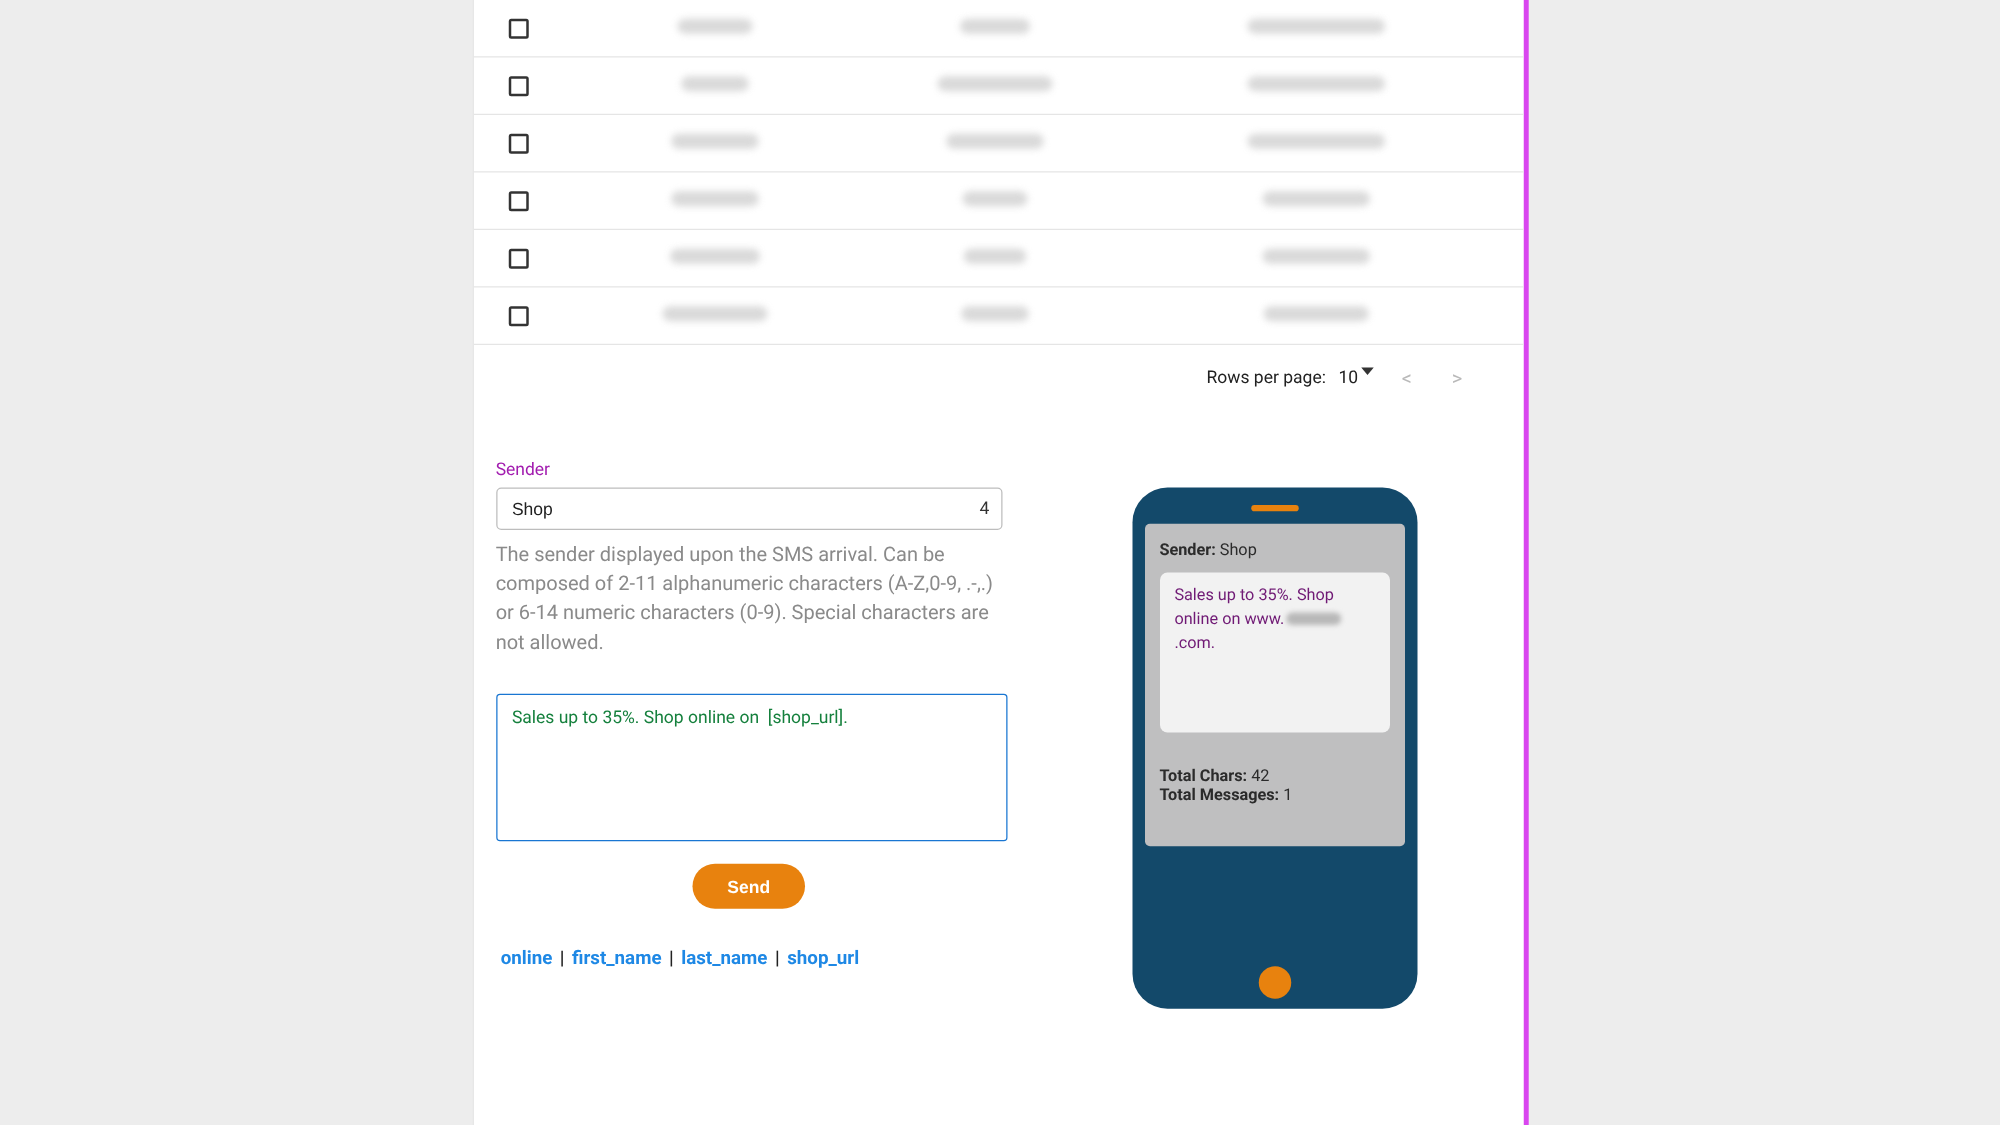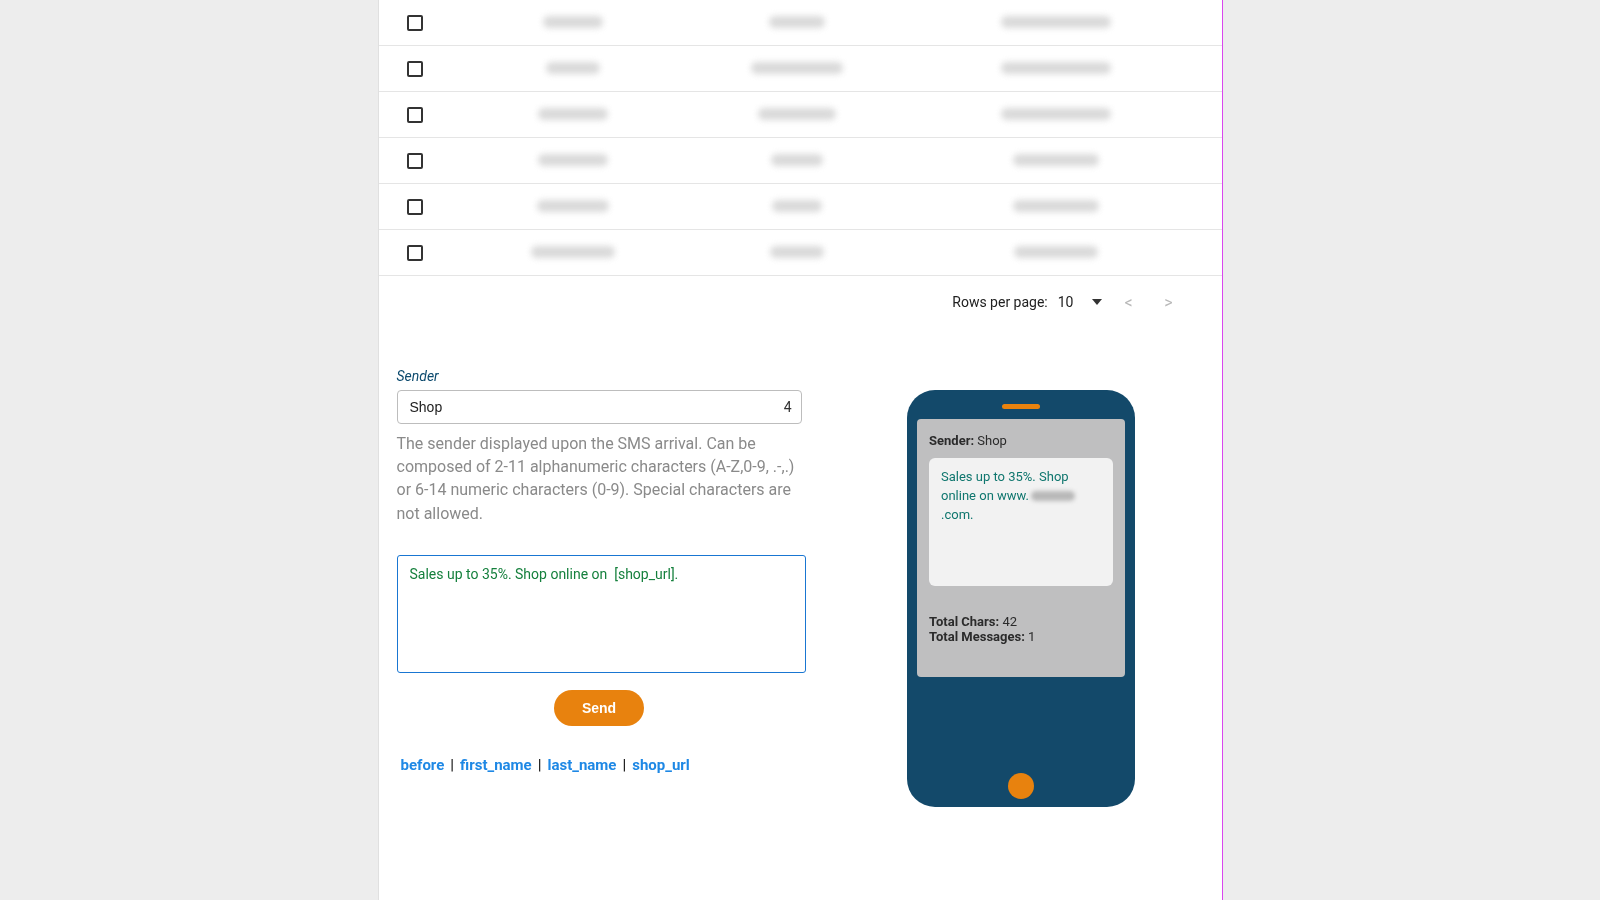--- a/index.html
+++ b/index.html
@@ -12,21 +12,21 @@
     height: 900px;
     overflow: hidden;
   }
   .page {
     background: #fff;
     width: 845px;
     margin: 0 auto;
     min-height: 900px;
     padding: 0;
     border-left: 1px solid #e0e0e0;
-    border-right: 1px solid #d946ef;
+    border-right: 4px solid #d946ef;
   }
   
   .table { width: 100%; }
   .table-row {
     display: flex;
     align-items: center;
     height: 46px;
     border-bottom: 1px solid #e5e5e5;
     padding: 0 20px 0 28px;
   }
@@ -57,32 +57,32 @@
     color: #212121;
   }
   .pagination .chev {
     width: 34px; text-align:center;
     color: #b9b9b9;
     font-size: 16px;
     cursor: pointer;
     user-select:none;
   }
   .pagination .sel {
-    display:inline-flex; align-items:center; gap:18px;
+    display:inline-flex; gap:2px;
     padding: 2px 4px;
   }
   .caret-down {
     display:inline-block; width:0;height:0;
     border-left:5px solid transparent;
     border-right:5px solid transparent;
     border-top:6px solid #333;
   }
   
   .form-block { padding: 12px 26px 0 6px; max-width: 430px; margin-left: 6px;}
-  .label { font-size: 14px; margin-bottom: 6px; display:block; color:#0c4a6e;font-style:italic;}
+  .label { font-size: 14px; margin-bottom: 6px; display:block; color:#a21caf;}
   .sender-wrap {
     position: relative;
     width: 405px;
   }
   .sender-input {
     width: 100%;
     height: 34px;
     border: 1px solid #bdbdbd;
     border-radius: 4px;
     padding: 0 34px 0 12px;
@@ -167,21 +167,21 @@
   }
   .phone-sender-line { margin-bottom: 10px; }
   .phone-sender-line .lbl { font-weight: 700; }
   .phone-bubble {
     background: #f2f2f2;
     border-radius: 6px;
     padding: 10px 12px;
     font-size: 13px;
     line-height: 1.45;
     min-height: 128px;
-    color:#0f766e;
+    color:#701a75;
   }
   .blur-small {
     display:inline-block; background:#b8b8b8; border-radius:6px;
     height:10px; width:44px; filter: blur(2px); vertical-align:middle;
     margin: 0 2px;
   }
   .phone-stats { margin-top: 28px; font-size: 13px; }
   .phone-stats .lbl { font-weight: 700; }
   .phone-home {
     width: 26px; height: 26px; border-radius: 50%;
@@ -269,21 +269,21 @@
         <div class="help-text">The sender displayed upon the SMS arrival. Can be composed of 2-11 alphanumeric characters (A-Z,0-9, .-,.) or 6-14 numeric characters (0-9). Special characters are not allowed.</div>
       </div>
 
       <div class="form-block" style="margin-top:18px;">
         <textarea class="msg-area" id="msg-ta" style="">Sales up to 35%. Shop online on  [shop_url].</textarea>
         <div class="send-row">
           <button class="send-btn">Send</button>
         </div>
       </div>
 
-      <div class="tags-row" id="tag-row"><span class="tag">before</span><span class="sep">|</span><span class="tag">first_name</span><span class="sep">|</span><span class="tag">last_name</span><span class="sep">|</span><span class="tag">shop_url</span></div>
+      <div class="tags-row" id="tag-row"><span class="tag">online</span><span class="sep">|</span><span class="tag">first_name</span><span class="sep">|</span><span class="tag">last_name</span><span class="sep">|</span><span class="tag">shop_url</span></div>
     </div>
 
     <div class="right-col">
       <div class="phone">
         <div class="phone-speaker"></div>
         <div class="phone-screen">
           <div class="phone-sender-line">
             <span class="lbl">Sender:</span>
             <span>Shop</span>
           </div>

